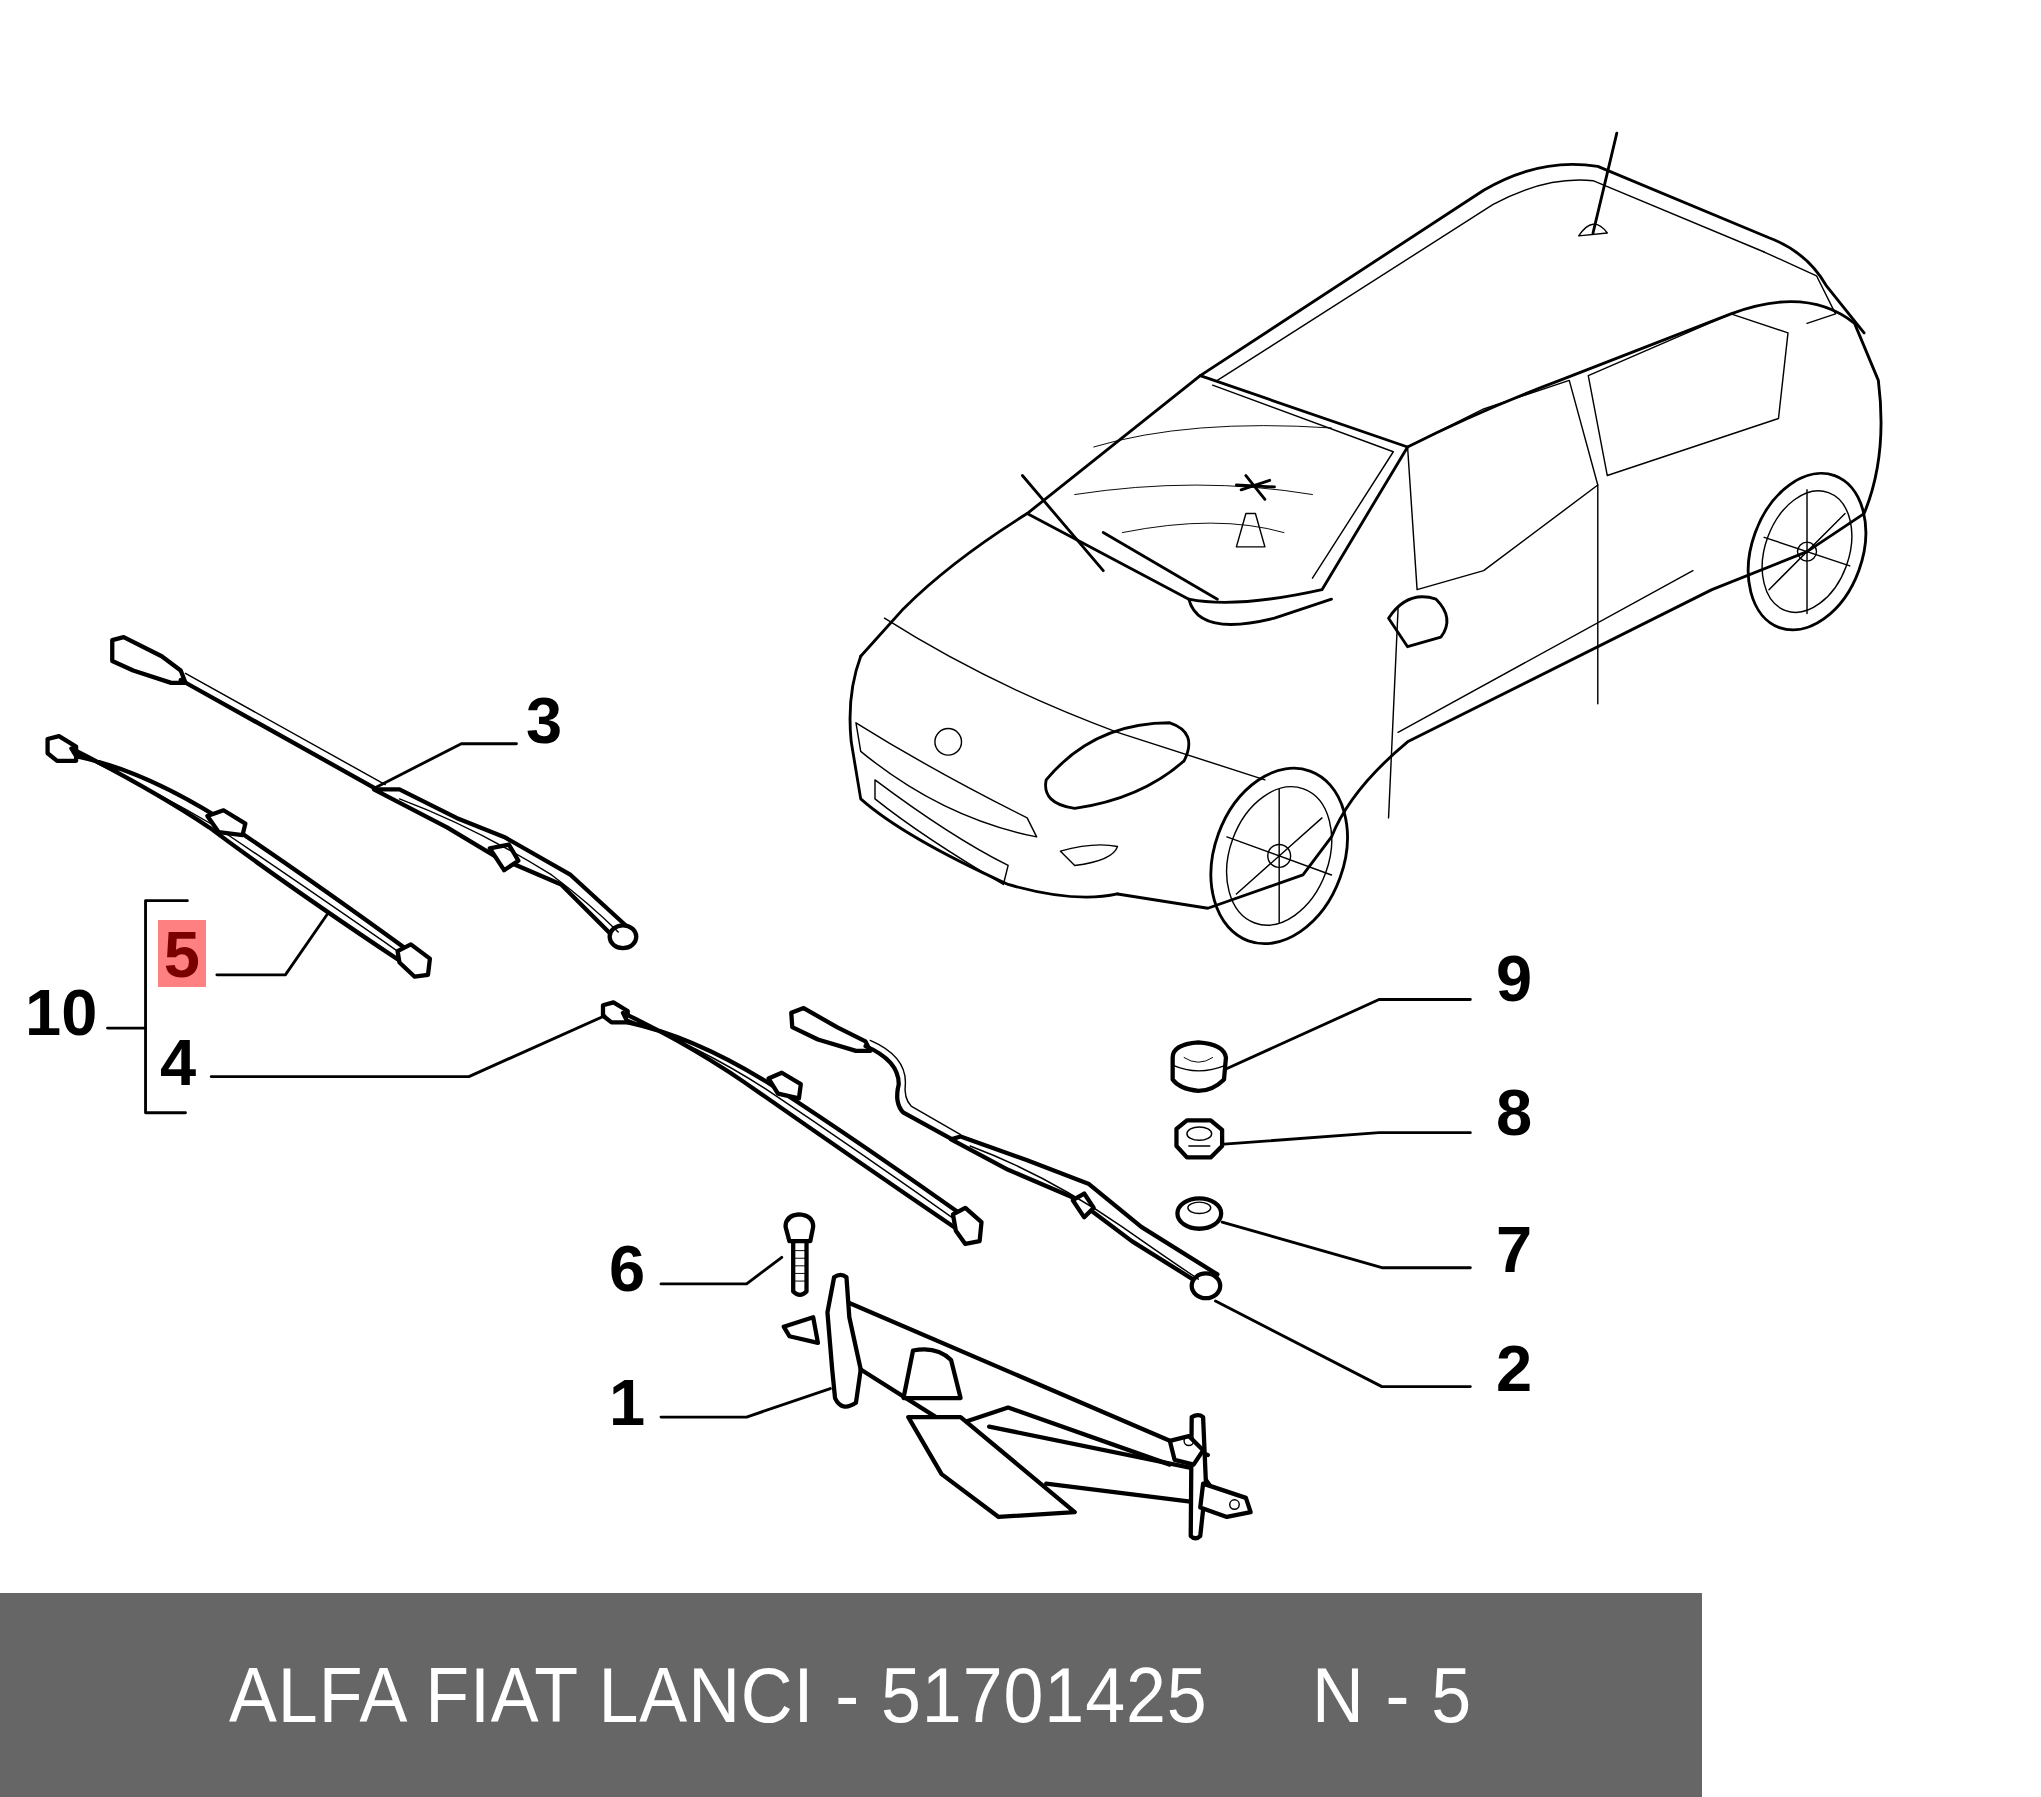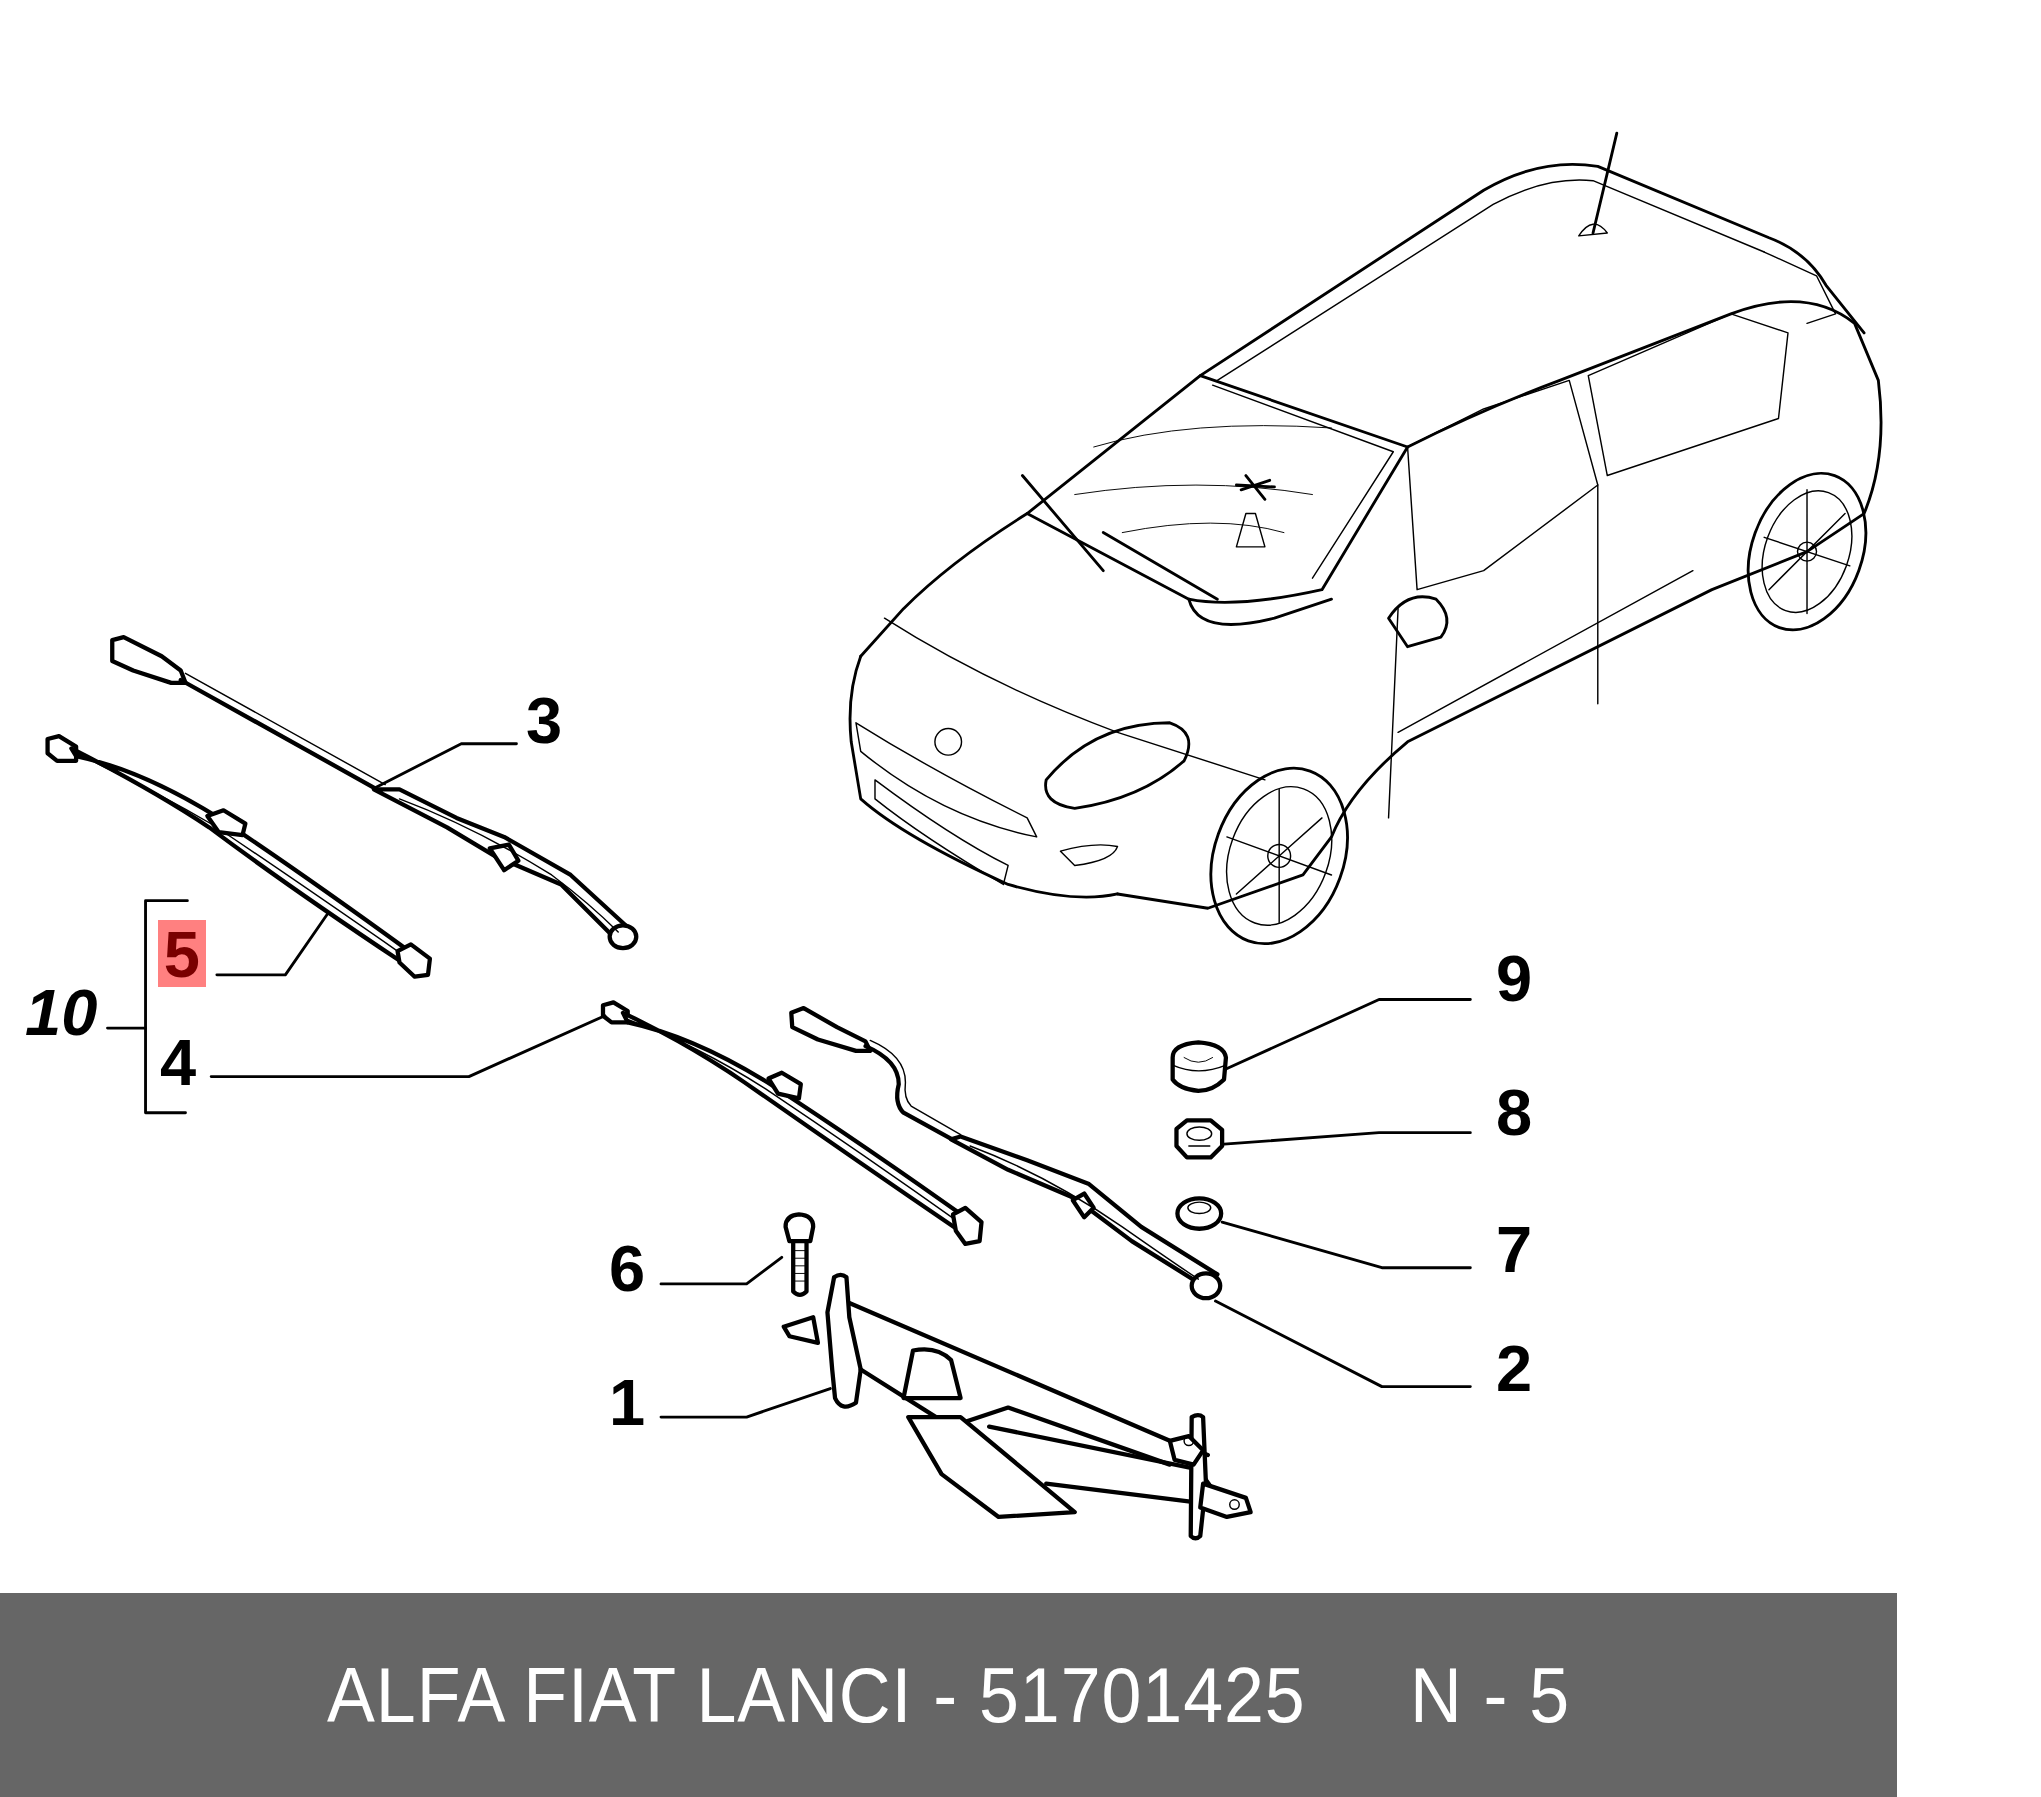--- a/index.html
+++ b/index.html
@@ -1,21 +1,21 @@
 <!DOCTYPE html>
 <html style="font-size:15px"><head>
 <meta charset="utf-8">
 <style>
   html, body { margin: 0; padding: 0; background: #ffffff; }
   body { width: 2041px; height: 1798px; position: relative; overflow: hidden; font-family: "Liberation Sans", sans-serif; }
   #diagram { position: absolute; left: 0; top: 0; width: 2041px; height: 1593px; }
   #diagram svg { width: 2041px; height: 1593px; display: block; }
   .callout-label { position: absolute; font-family: "Liberation Sans", sans-serif; font-weight: bold; font-size: 65px; line-height: 1; color: #000; }
   .callout-label.highlight { background: #ff8080; color: #7a0000; padding: 1.9px 5.7px 0 5.7px; }
-  #footer { position: absolute; left: 0; top: 1593px; width: 1897px; height: 204px; background: #666666; display: flex; align-items: center; justify-content: center; }
+  #footer { position: absolute; left: 0; top: 1593px; width: 1702px; height: 204px; background: #666666; display: flex; align-items: center; justify-content: center; }
   #footer-text { color: #ffffff; font-family: "Liberation Sans", sans-serif; font-size: 78px; letter-spacing: 1px; white-space: pre; transform: scaleX(0.92); }
   .stroke { fill: none; stroke: #000; stroke-linejoin: round; stroke-linecap: round; }
   .thick { stroke-width: 4.5; }
   .med { stroke-width: 3; }
   .thin { stroke-width: 1.5; }
   .hair { stroke-width: 1; }
   .part-fill { fill: #ffffff; stroke: #000; stroke-width: 4.5; stroke-linejoin: round; }
 </style>
 </head>
 <body>
@@ -176,21 +176,21 @@
 
       <path class="stroke med" d="M695,1350 L785,1350 L822,1322"></path>
 
       <path class="stroke med" d="M695,1490 L785,1490 L873,1460"></path>
     </g>
   </svg>
 </div>
 
 <div class="callout-label" style="left:526px; top:688px;">3</div>
 <div class="callout-label highlight" style="left:158px; top:920px;">5</div>
-<div class="callout-label" style="left:25px; top:980px;font-style:italic;">10</div>
+<div class="callout-label" style="left:25px; top:980px;">10</div>
 <div class="callout-label" style="left:160px; top:1030px;">4</div>
 <div class="callout-label" style="left:1496px; top:946px;">9</div>
 <div class="callout-label" style="left:1496px; top:1080px;">8</div>
 <div class="callout-label" style="left:1496px; top:1217px;">7</div>
 <div class="callout-label" style="left:609px; top:1236px;">6</div>
 <div class="callout-label" style="left:1496px; top:1336px;">2</div>
 <div class="callout-label" style="left:609px; top:1370px;">1</div>
 
 <div id="footer">
   <span id="footer-text">ALFA FIAT LANCI - 51701425     N - 5</span>

